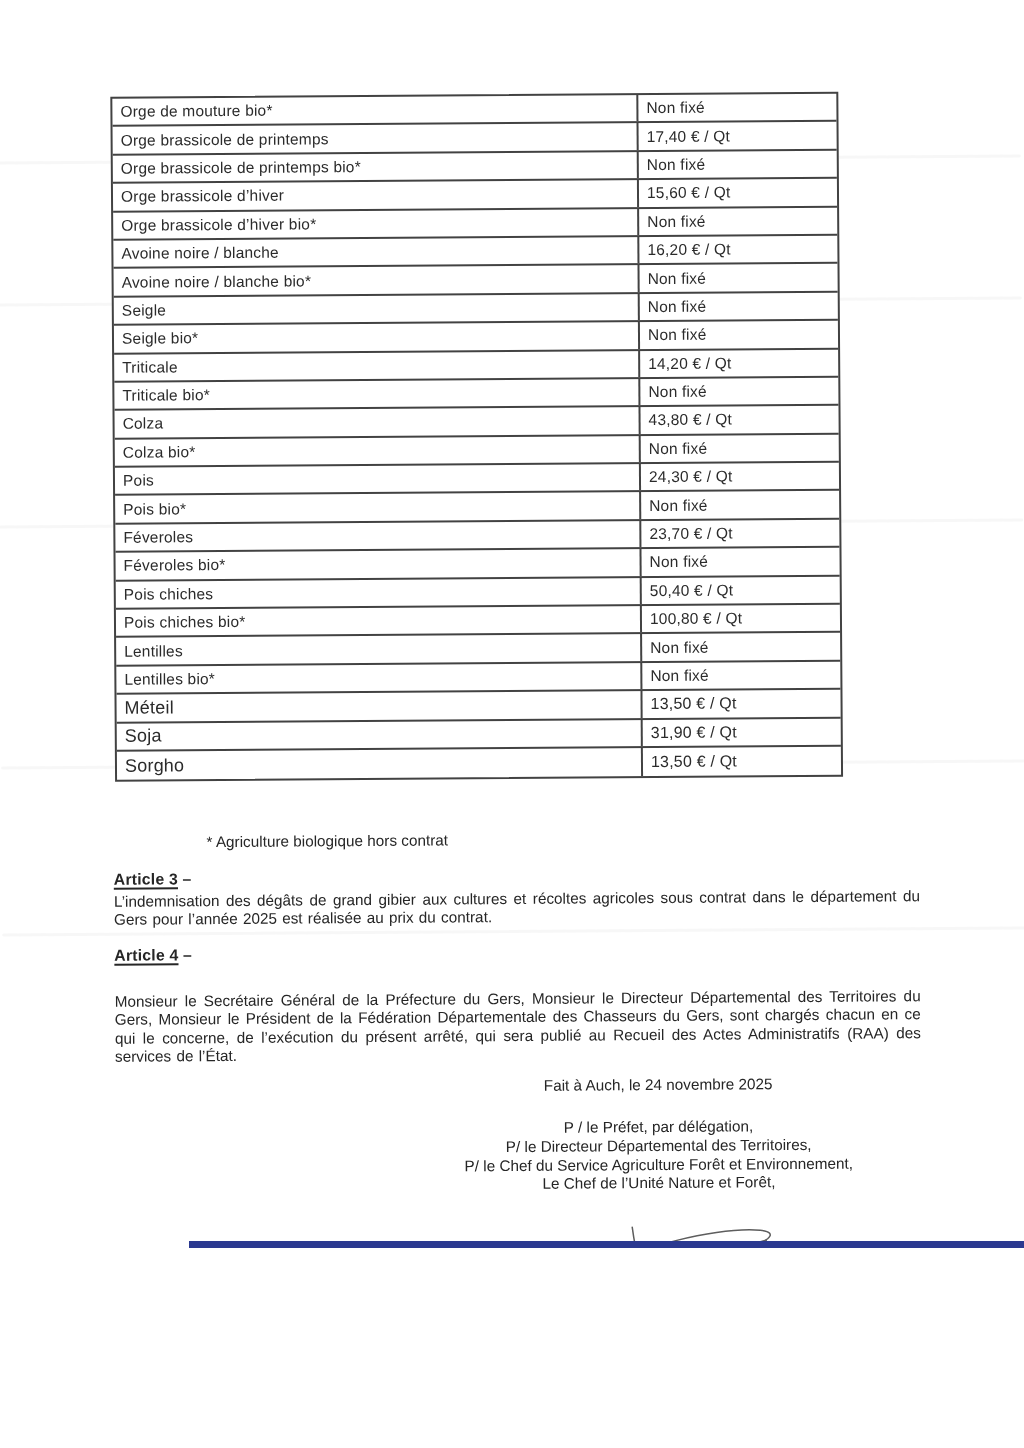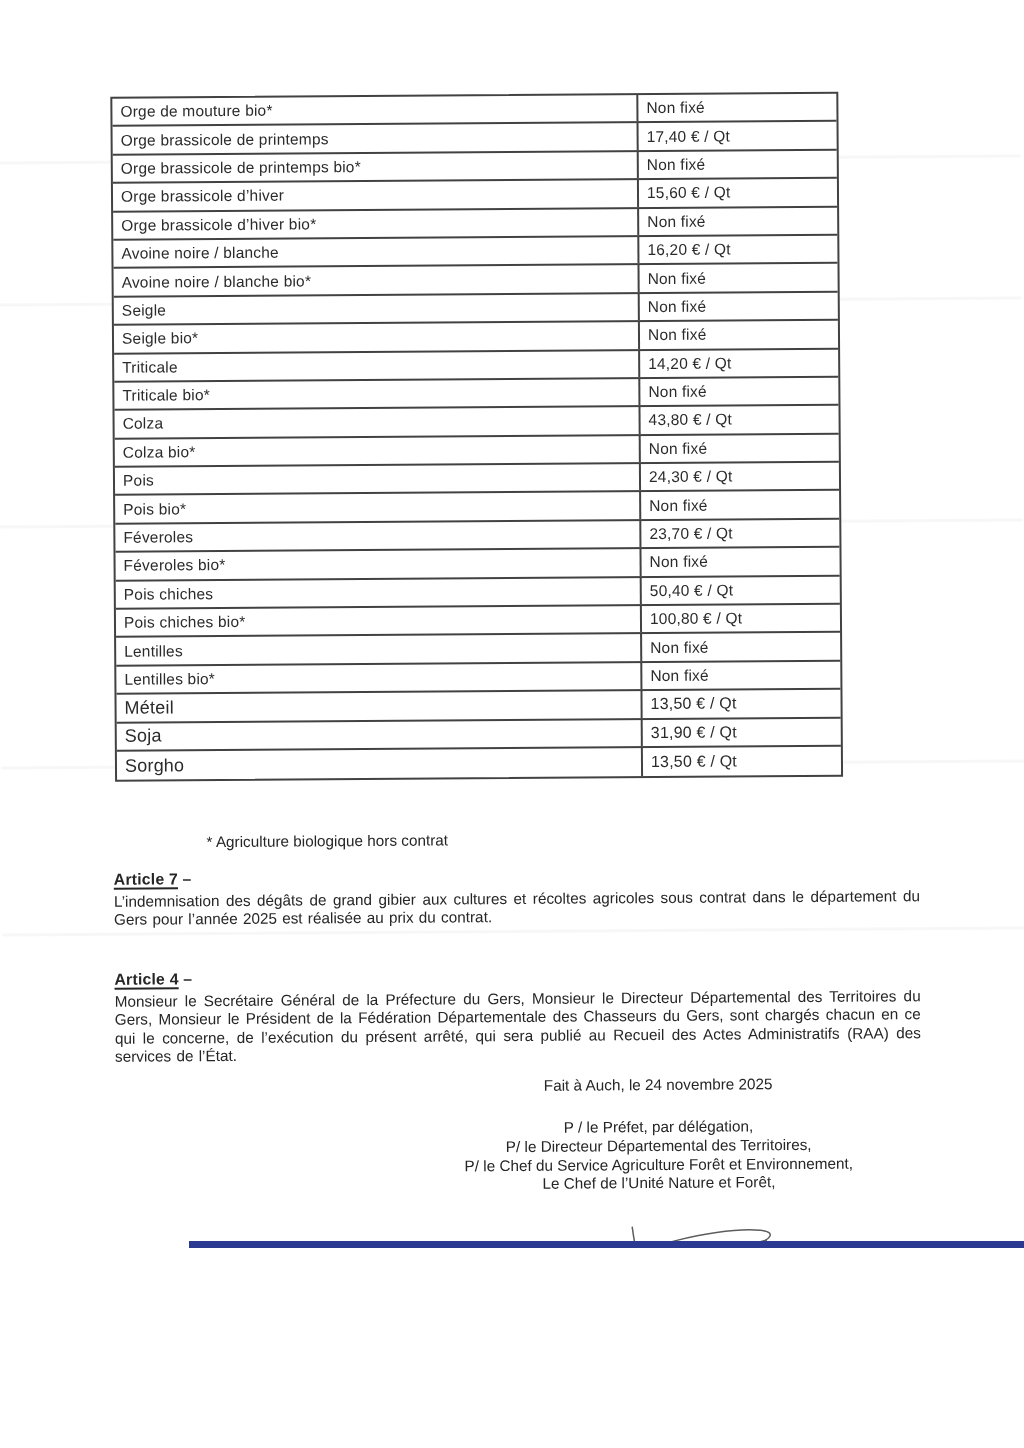--- a/index.html
+++ b/index.html
@@ -30,21 +30,21 @@
   .tlabel { width: 526px; border-right: 2px solid #424242; }
   .tvalue { flex: 1; }
   .trow:nth-child(n+22) .tlabel { font-size: 18px; }
   .trow:nth-child(n+22) .tvalue { font-size: 16px; }
 
   .footnote { position: absolute; left: 205px; top: 831px; font-size: 15.3px; }
 
   .heading { position: absolute; left: 112px; font-weight: bold; font-size: 15.8px; letter-spacing: 0.2px; }
   .heading .u { text-decoration: underline; text-underline-offset: 3px; text-decoration-thickness: 1.5px; }
   .h3 { top: 868px; }
-  .h4 { top: 968px; }
+  .h4 { top: 944px; }
 
   .bodytext { position: absolute; left: 112px; width: 806px; text-align: justify; font-size: 15.3px; line-height: 18.4px; word-spacing: 1px; }
   .b3 { top: 890px; }
   .b4 { top: 990px; }
 
   .center-col { position: absolute; left: 330px; width: 650px; text-align: center; font-size: 15.3px; }
   .dateline { top: 1077px; }
   .sigblock { top: 1119px; line-height: 18.8px; }
 
   .sig-svg { position: absolute; left: 560px; top: 1212px; }
@@ -161,21 +161,21 @@
           <div class="tcell tvalue">31,90 € / Qt</div>
         </div>
         <div class="trow">
           <div class="tcell tlabel">Sorgho</div>
           <div class="tcell tvalue">13,50 € / Qt</div>
         </div>
       </div>
 
     <div class="footnote">* Agriculture biologique hors contrat</div>
 
-    <div class="heading h3"><span class="u">Article 7</span><span> –</span></div>
+    <div class="heading h3"><span class="u">Article 3</span><span> –</span></div>
     <p class="bodytext b3">L’indemnisation des dégâts de grand gibier aux cultures et récoltes agricoles sous contrat dans le département du Gers pour l’année 2025 est réalisée au prix du contrat.</p>
 
     <div class="heading h4"><span class="u">Article 4</span><span> –</span></div>
     <p class="bodytext b4">Monsieur le Secrétaire Général de la Préfecture du Gers, Monsieur le Directeur Départemental des Territoires du Gers, Monsieur le Président de la Fédération Départementale des Chasseurs du Gers, sont chargés chacun en ce qui le concerne, de l’exécution du présent arrêté, qui sera publié au Recueil des Actes Administratifs (RAA) des services de l’État.</p>
 
     <div class="center-col dateline">Fait à Auch, le 24 novembre 2025</div>
 
     <div class="center-col sigblock">
         <div>P / le Préfet, par délégation,</div>
         <div>P/ le Directeur Départemental des Territoires,</div>

